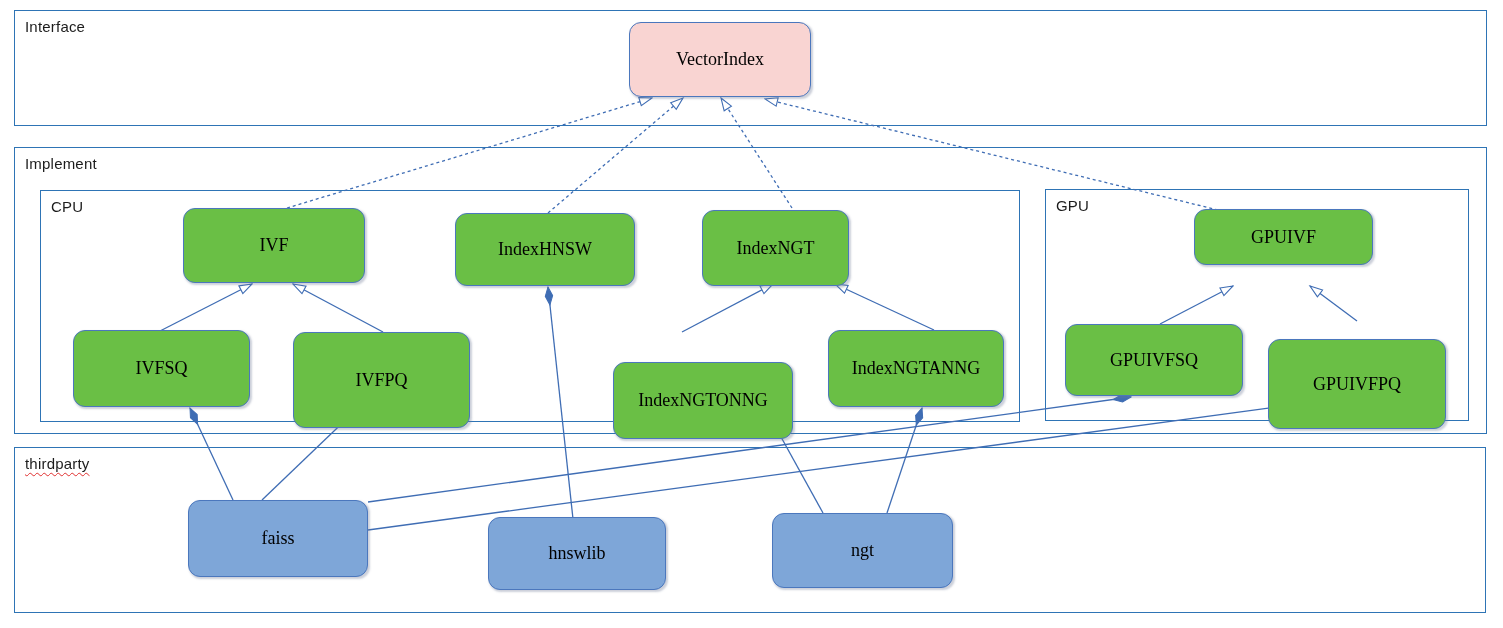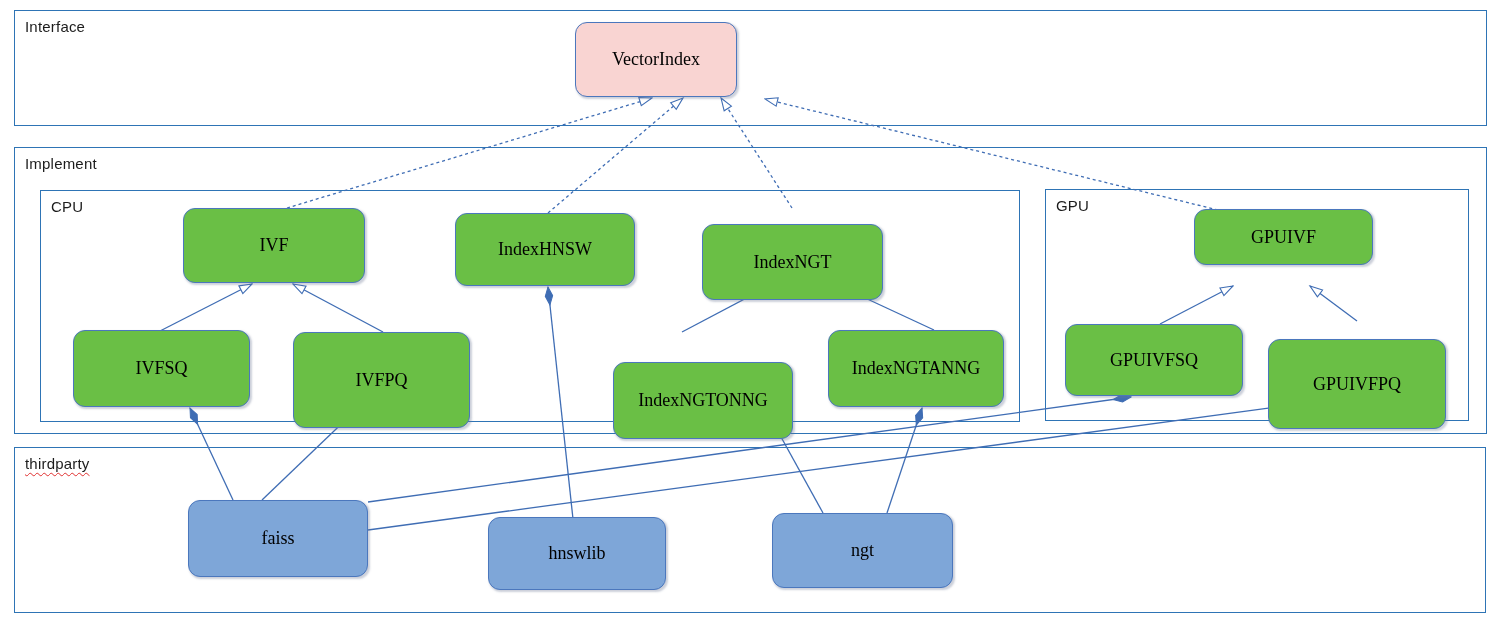--- a/index.html
+++ b/index.html
@@ -83,27 +83,27 @@
 
     <line class="edge" x1="190" y1="408" x2="233" y2="500" marker-start="url(#dia)"></line>
     <line class="edge" x1="357" y1="409" x2="262" y2="500" marker-start="url(#dia)"></line>
     <line class="edge" x1="548" y1="287" x2="573" y2="519" marker-start="url(#dia)"></line>
     <line class="edge" x1="765" y1="408" x2="823" y2="513" marker-start="url(#dia)"></line>
     <line class="edge" x1="922" y1="408" x2="887" y2="513" marker-start="url(#dia)"></line>
     <line class="edge" x1="1131" y1="397" x2="368" y2="502" marker-start="url(#dia)"></line>
     <line class="edge" x1="1343" y1="398" x2="368" y2="530" marker-start="url(#dia)"></line>
   </svg>
 
-  <div class="node node--interface" style="left:575px;top:22px;width:162px;height:75px;">VectorIndex</div>
+  <div class="node node--interface" style="left:629px;top:22px;width:182px;height:75px;">VectorIndex</div>
 
   <div class="node node--impl" style="left:183px;top:208px;width:182px;height:75px;">IVF</div>
 
   <div class="node node--impl" style="left:455px;top:213px;width:180px;height:73px;text-align:center;">IndexHNSW</div>
 
-  <div class="node node--impl" style="left:702px;top:224px;width:181px;height:76px;">IndexNGT</div>
+  <div class="node node--impl" style="left:702px;top:210px;width:147px;height:76px;">IndexNGT</div>
 
   <div class="node node--impl" style="left:73px;top:330px;width:177px;height:77px;">IVFSQ</div>
 
   <div class="node node--impl" style="left:293px;top:332px;width:177px;height:96px;">IVFPQ</div>
 
   <div class="node node--impl" style="left:613px;top:330px;width:180px;height:77px;margin-top:32px;">IndexNGTONNG</div>
 
   <div class="node node--impl" style="left:828px;top:330px;width:176px;height:77px;">IndexNGTANNG</div>
 
   <div class="node node--impl" style="left:1171px;top:209px;width:179px;height:56px;margin-left:23px;">GPUIVF</div>

